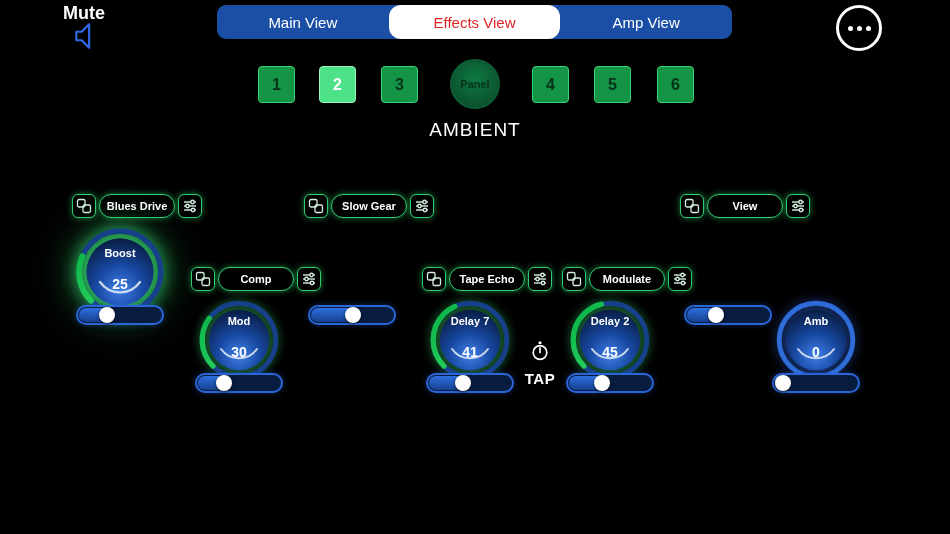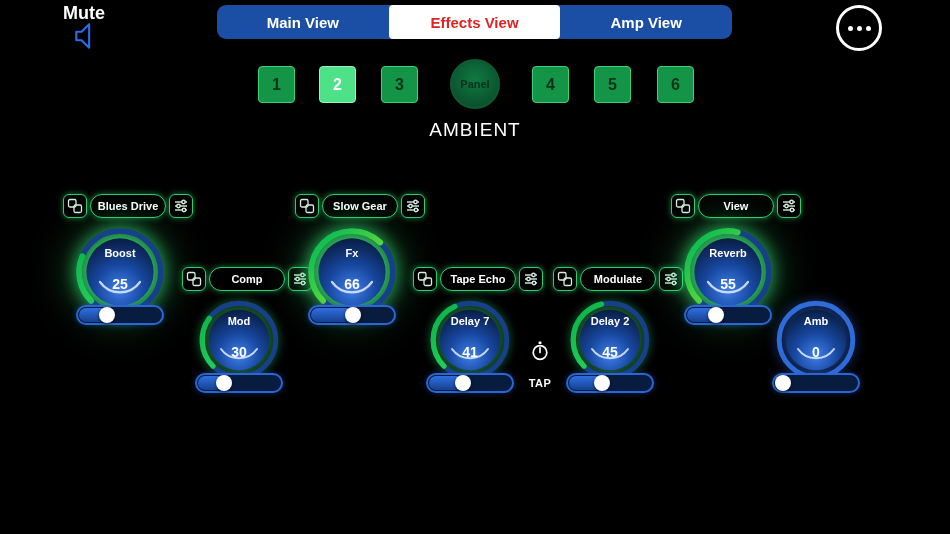--- a/index.html
+++ b/index.html
@@ -5,42 +5,42 @@
   html,body{margin:0;padding:0;background:#000;}
   body{width:950px;height:534px;position:relative;overflow:hidden;
        font-family:"Liberation Sans","DejaVu Sans",sans-serif;color:#fff;}
 
   
   .mute-label{position:absolute;left:63px;top:3px;font-size:18px;font-weight:bold;}
   .speaker{position:absolute;left:72px;top:22px;}
   .tabs{position:absolute;left:217px;top:5px;width:515px;height:34px;display:flex;
         background:var(--tab_bar_blue,#1b4fa6);border-radius:9px;overflow:hidden;}
   .tab{flex:1;display:flex;align-items:center;justify-content:center;
-       font-size:15px;font-weight:bold;color:#fff;cursor:pointer;}
-  .tab.active{background:var(--tab_active_bg,#fff);color:var(--tab_active_text,#e02323);border-radius:4px;}
+       font-size:15px;font-weight:normal;color:#fff;cursor:pointer;}
+  .tab.active{background:var(--tab_active_bg,#fff);color:var(--tab_active_text,#e02323);border-radius:12px;}
   .more{position:absolute;left:836px;top:5px;width:46px;height:46px;border:3px solid #fff;
         border-radius:50%;background:#000;display:flex;align-items:center;justify-content:center;gap:4px;box-sizing:border-box;}
   .dot{width:5px;height:5px;border-radius:50%;background:#fff;}
 
   
   .pbtn{position:absolute;top:66px;width:37px;height:37px;box-sizing:border-box;
         background:var(--preset_green,#149447);border:1px solid #3ad373;border-radius:4px;
         color:#08331a;font-size:16px;font-weight:bold;
         display:flex;align-items:center;justify-content:center;cursor:pointer;}
   .pbtn.selected{background:var(--preset_selected,#4de188);color:#fff;border-color:#9af2bd;}
   .panel-btn{position:absolute;left:450px;top:59px;width:50px;height:50px;border-radius:50%;
         background:radial-gradient(circle at 50% 40%,#0f7a42,#0a4426);border:2px solid #0d5c32;
         color:#07331b;font-size:11px;font-weight:bold;box-sizing:border-box;
         display:flex;align-items:center;justify-content:center;cursor:pointer;}
   .preset-title{position:absolute;top:119px;left:0;width:100%;text-align:center;
         font-size:19px;letter-spacing:1px;color:#fff;}
 
   
   .fx-module{position:absolute;width:130px;height:150px;}
-  .fx-header{position:absolute;left:8px;top:0;width:130px;height:24px;display:flex;gap:3px;}
+  .fx-header{position:absolute;left:17px;top:0;width:130px;height:24px;display:flex;gap:3px;}
   .hdr-icon{width:24px;height:24px;box-sizing:border-box;border:1.5px solid var(--accent_green,#2ecc71);
         border-radius:6px;background:#000;box-shadow:0 0 6px rgba(46,220,110,.55);
         display:flex;align-items:center;justify-content:center;flex:0 0 auto;cursor:pointer;}
   .hdr-pill{flex:1;box-sizing:border-box;border:1.5px solid var(--accent_green,#2ecc71);
         border-radius:12px;background:#000;box-shadow:0 0 6px rgba(46,220,110,.55);
         color:#fff;font-size:11px;font-weight:bold;white-space:nowrap;
         display:flex;align-items:center;justify-content:center;cursor:pointer;}
 
   .knob{position:absolute;}
   .row-top .knob{left:15px;top:28px;width:100px;height:100px;}
@@ -66,21 +66,21 @@
   .fill{position:absolute;left:1px;top:1px;height:14px;border-radius:8px;
         background:linear-gradient(180deg,#2f6fe0,#16418f);}
   .thumb{position:absolute;top:0;width:16px;height:16px;background:#fff;border-radius:50%;
         box-shadow:0 1px 3px rgba(0,0,0,.7);}
 
   #fx1{left:55px;top:194px;}  #fx2{left:174px;top:267px;} #fx3{left:287px;top:194px;}
   #fx4{left:405px;top:267px;} #fx5{left:545px;top:267px;} #fx6{left:663px;top:194px;}
   #fx7{left:751px;top:267px;}
 
   .tap{position:absolute;left:524px;top:340px;width:32px;text-align:center;cursor:pointer;}
-  .tap-label{font-size:11px;font-weight:bold;letter-spacing:.5px;color:#fff;margin-top:11px;}
+  .tap-label{font-size:15px;font-weight:bold;letter-spacing:.5px;color:#fff;margin-top:4px;}
 </style>
 </head>
 <body>
 
 <svg width="0" height="0" style="position:absolute" aria-hidden="true">
   <defs>
     <linearGradient id="gGreen" x1="0" y1="1" x2="0" y2="0">
       <stop offset="0" stop-color="#0fb84a"></stop>
         <stop offset="1" stop-color="#35e06a"></stop>
     </linearGradient>
@@ -215,32 +215,20 @@
       <svg width="16" height="16" viewBox="0 0 16 16" stroke="#d7efe0" stroke-width="1.4">
           <line x1="2" y1="4" x2="14" y2="4"></line>
           <line x1="2" y1="8" x2="14" y2="8"></line>
           <line x1="2" y1="12" x2="14" y2="12"></line>
           <circle cx="10.5" cy="4" r="1.7" fill="#000"></circle>
           <circle cx="5.5" cy="8" r="1.7" fill="#000"></circle>
           <circle cx="11" cy="12" r="1.7" fill="#000"></circle>
         </svg>
     </span>
   </div>
-  <div class="knob">
-    <svg viewBox="0 0 110 110">
-      <circle class="track" cx="55" cy="55" r="45"></circle>
-      <circle class="arc" cx="55" cy="55" r="45" transform="rotate(135 55 55)" stroke-dasharray="140.0 283" stroke="url(#gHot)"></circle>
-      <circle class="face" cx="55" cy="55" r="37"></circle>
-      <path class="smile" d="M33 66 A27 27 0 0 0 77 66"></path>
-    </svg>
-    <div class="ktext">
-      <div class="klabel">Fx</div>
-      <div class="kvalue">66</div>
-    </div>
-  </div>
   <div class="slider">
     <div class="fill" style="width: 43.32px;"></div>
     <div class="thumb" style="left: 35.32px;"></div>
   </div>
 </div>
 
 <div class="fx-module row-bot state-dim" id="fx4">
   <div class="fx-header">
     <span class="hdr-icon">
       <svg width="16" height="16" viewBox="0 0 16 16">
@@ -338,32 +326,20 @@
       <svg width="16" height="16" viewBox="0 0 16 16" stroke="#d7efe0" stroke-width="1.4">
           <line x1="2" y1="4" x2="14" y2="4"></line>
           <line x1="2" y1="8" x2="14" y2="8"></line>
           <line x1="2" y1="12" x2="14" y2="12"></line>
           <circle cx="10.5" cy="4" r="1.7" fill="#000"></circle>
           <circle cx="5.5" cy="8" r="1.7" fill="#000"></circle>
           <circle cx="11" cy="12" r="1.7" fill="#000"></circle>
         </svg>
     </span>
   </div>
-  <div class="knob">
-    <svg viewBox="0 0 110 110">
-      <circle class="track" cx="55" cy="55" r="45"></circle>
-      <circle class="arc" cx="55" cy="55" r="45" transform="rotate(135 55 55)" stroke-dasharray="116.6 283" stroke="url(#gHot)"></circle>
-      <circle class="face" cx="55" cy="55" r="37"></circle>
-      <path class="smile" d="M33 66 A27 27 0 0 0 77 66"></path>
-    </svg>
-    <div class="ktext">
-      <div class="klabel">Reverb</div>
-      <div class="kvalue">55</div>
-    </div>
-  </div>
   <div class="slider">
     <div class="fill" style="width: 30.12px;"></div>
     <div class="thumb" style="left: 22.12px;"></div>
   </div>
 </div>
 
 <div class="fx-module row-bot state-off" id="fx7">
   <div class="knob">
     <svg viewBox="0 0 110 110">
       <circle class="track" cx="55" cy="55" r="45"></circle>

